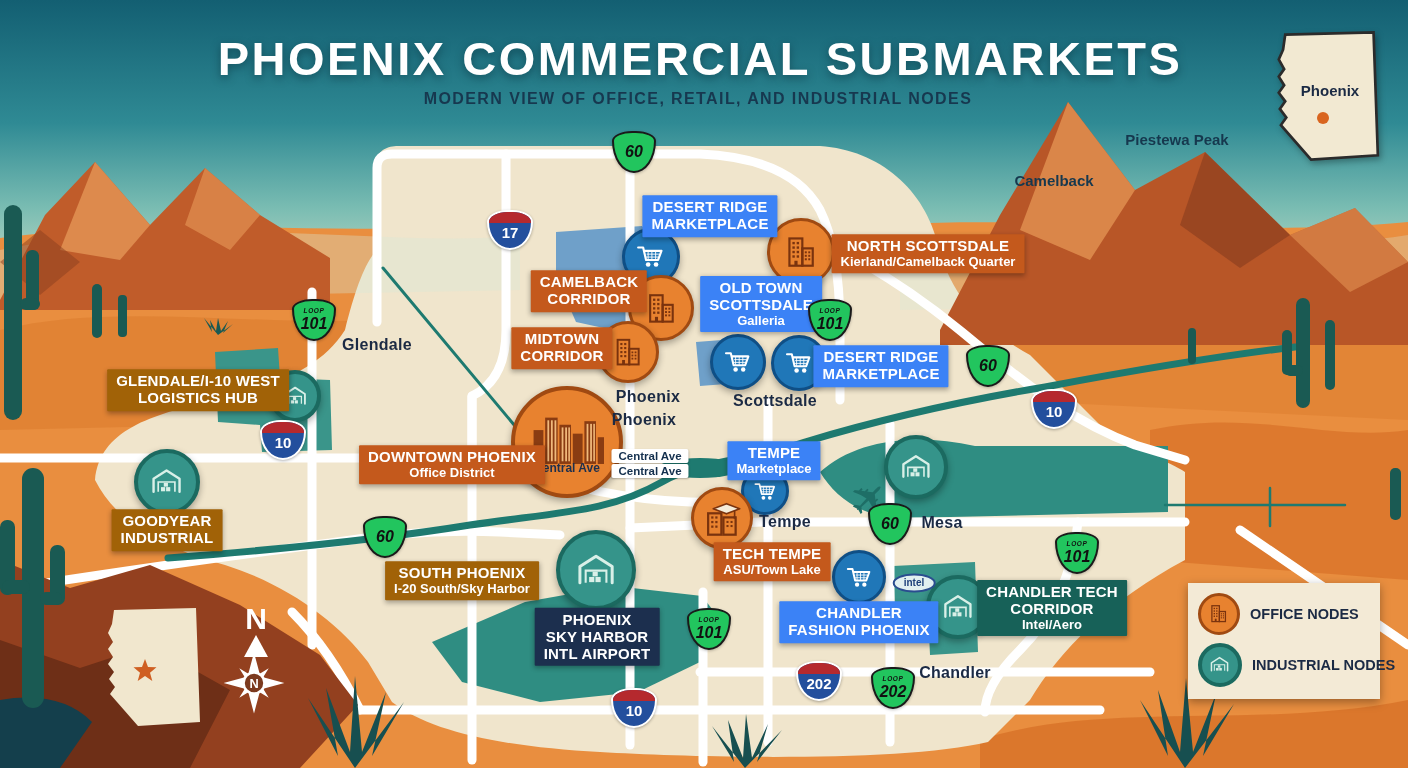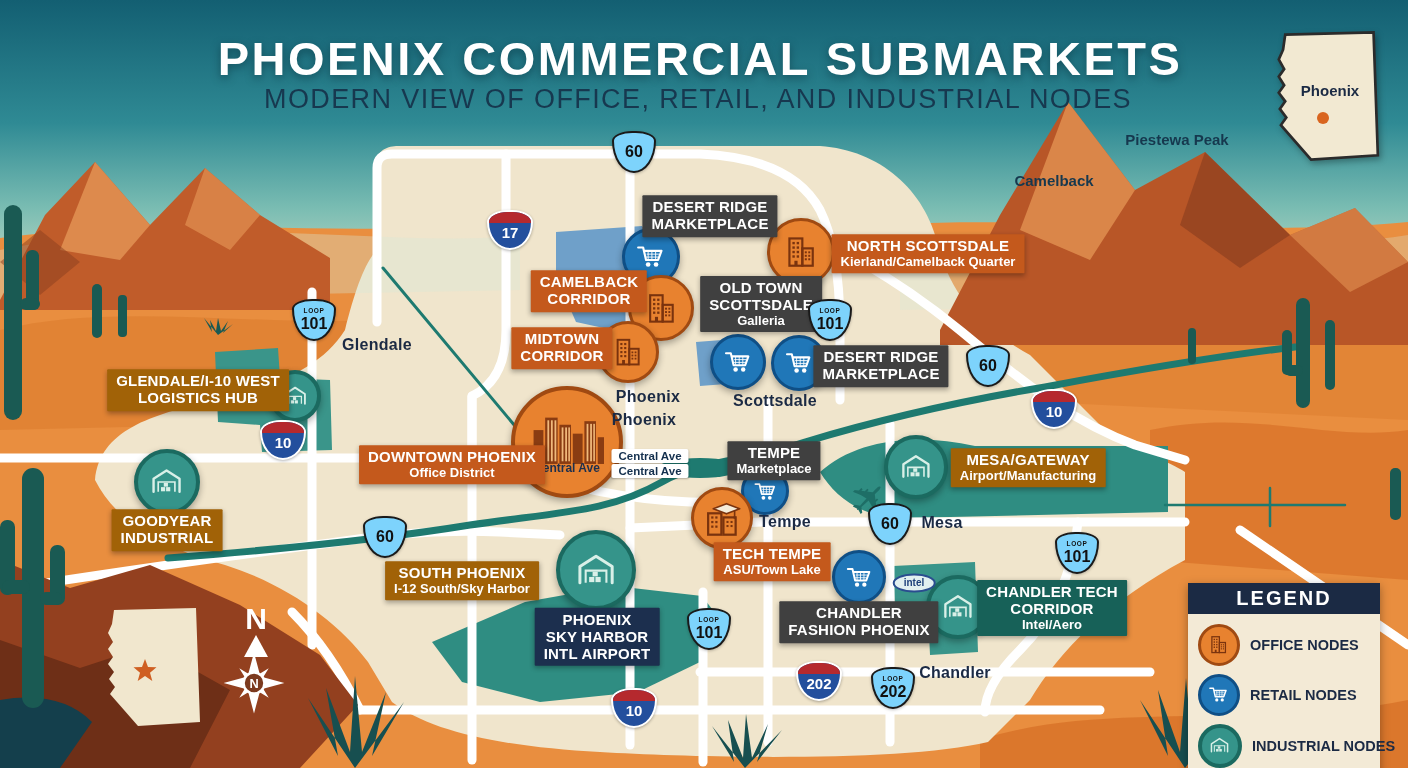--- a/index.html
+++ b/index.html
@@ -3,51 +3,51 @@
 <meta charset="utf-8">
 <style>
   html,body{margin:0;padding:0;background:#1a1a1a;}
   .stage{position:relative;width:1408px;height:768px;overflow:hidden;
          font-family:"Liberation Sans",sans-serif;}
   .bg{position:absolute;inset:0;}
   .abs{position:absolute;transform:translate(-50%,-50%);}
   
   .title{font-size:47px;font-weight:800;color:#fff;letter-spacing:2.5px;white-space:nowrap;
          text-shadow:0 3px 8px rgba(8,42,52,.5);}
-  .subtitle{font-size:27px;font-weight:400;color:#17384f;letter-spacing:1.4px;white-space:nowrap;}
+  .subtitle{font-size:16px;font-weight:700;color:#17384f;letter-spacing:1.4px;white-space:nowrap;}
   .peak{font-size:15px;font-weight:bold;color:#16384e;white-space:nowrap;}
   
   .nl{position:absolute;transform:translate(-50%,-50%);text-align:center;color:#fff;
       padding:4px 9px;line-height:1.12;box-shadow:0 2px 5px rgba(0,0,0,.3);white-space:nowrap;border-radius:1px;}
   .nl .l1{display:block;font-weight:bold;font-size:15px;letter-spacing:.2px;}
   .nl .l2{display:block;font-weight:bold;font-size:13px;}
-  .nl.orange{background:#c4591c;} .nl.blue{background:#404040;}
+  .nl.orange{background:#c4591c;} .nl.blue{background:#3b82f6;}
   .nl.teal{background:#a16207;}  .nl.navy{background:#1c2f4e;} .nl.darkteal{background:#176158;}
   
   .node{position:absolute;transform:translate(-50%,-50%);border-radius:50%;display:flex;
         flex-direction:column;align-items:center;justify-content:center;
         box-shadow:0 3px 7px rgba(0,0,0,.32);}
   .node.office{background:#e8822f;border:3px solid #a04a12;}
   .node.retail{background:#2077b8;border:3px solid #0f4f86;}
   .node.industrial{background:#35948a;border:4px solid #1b6a60;}
   .ic{width:64%;height:64%;}
   .incircle-ave{font-size:12px;font-weight:bold;color:#1c2f4e;margin-top:-7px;}
   
   .city{position:absolute;transform:translate(-50%,-50%);font-size:16px;font-weight:800;
         color:#1b2a44;letter-spacing:.3px;white-space:nowrap;}
   
   .ave{position:absolute;transform:translate(-50%,-50%);background:#fff;color:#14304e;
        font-weight:bold;font-size:11.5px;padding:1px 7px;border-radius:2px;
        box-shadow:0 1px 2px rgba(0,0,0,.25);white-space:nowrap;}
   
   .shield{position:absolute;transform:translate(-50%,-50%);display:flex;flex-direction:column;
           align-items:center;justify-content:center;text-align:center;}
-  .shield.us{width:40px;height:38px;background:#7dd3fc;border:2.5px solid #1a1a1a;
+  .shield.us{width:40px;height:38px;background:#22c55e;border:2.5px solid #1a1a1a;
              border-radius:46% 46% 50% 50% / 24% 24% 76% 76%;color:#111;
-             box-shadow:0 1px 3px rgba(0,0,0,.25);}
+             box-shadow:0 1px 3px rgba(0,0,0,.25);font-style:italic;}
   .shield.us .num{font-size:16px;font-weight:bold;line-height:1;}
   .shield.us .looptxt{font-size:6.5px;font-weight:bold;letter-spacing:.6px;line-height:1;margin-bottom:1px;}
   .shield.int{width:46px;height:40px;}
   .int-body{position:absolute;inset:0;background:#234f9d;border:2.5px solid #fff;
             border-radius:45% 45% 50% 50% / 30% 30% 70% 70%;overflow:hidden;
             box-shadow:0 1px 3px rgba(0,0,0,.3);}
   .int-band{position:absolute;top:0;left:0;right:0;height:11px;background:#b5292e;}
   .int-num{position:absolute;left:0;right:0;top:15px;text-align:center;color:#fff;
            font-weight:bold;font-size:15px;line-height:1;}
   
@@ -402,31 +402,27 @@
     <span class="l1">LOGISTICS HUB</span>
   </div>
   <div class="nl orange" style="left:452px;top:465px">
     <span class="l1">DOWNTOWN PHOENIX</span>
     <span class="l2">Office District</span>
   </div>
   <div class="nl blue" style="left:774px;top:461px">
     <span class="l1">TEMPE</span>
     <span class="l2">Marketplace</span>
   </div>
-  <div class="nl teal" style="left:1028px;top:468px">
-    <span class="l1">MESA/GATEWAY</span>
-    <span class="l2">Airport/Manufacturing</span>
-  </div>
   <div class="nl teal" style="left:167px;top:530px">
     <span class="l1">GOODYEAR</span>
     <span class="l1">INDUSTRIAL</span>
   </div>
   <div class="nl teal" style="left:462px;top:581px">
     <span class="l1">SOUTH PHOENIX</span>
-    <span class="l2">I-12 South/Sky Harbor</span>
+    <span class="l2">I-20 South/Sky Harbor</span>
   </div>
   <div class="nl orange" style="left:772px;top:562px">
     <span class="l1">TECH TEMPE</span>
     <span class="l2">ASU/Town Lake</span>
   </div>
   <div class="nl navy" style="left:597px;top:637px">
     <span class="l1">PHOENIX</span>
     <span class="l1">SKY HARBOR</span>
     <span class="l1">INTL AIRPORT</span>
   </div>
@@ -524,39 +520,30 @@
   <div class="compass-n" style="left:256px;top:619px">N</div>
   <div class="compass-arrow" style="left:256px;top:646px"></div>
   <svg class="rose" style="left:254px;top:683px" viewBox="0 0 80 80">
     <polygon points="40,2 48,32 78,40 48,48 40,78 32,48 2,40 32,32" fill="#fff"></polygon>
     <polygon points="40,14 45,35 66,40 45,45 40,66 35,45 14,40 35,35" fill="#fff" transform="rotate(45 40 40)"></polygon>
     <circle cx="40" cy="40" r="13" fill="#7c3a1f" stroke="#fff" stroke-width="3"></circle>
     <text x="40" y="46" text-anchor="middle" fill="#fff" font-size="16" font-weight="bold">N</text>
   </svg>
 
   <div class="legend">
-    <div class="legend-header">LEGEND</div>
     <div class="legend-body">
       <div class="legend-row">
         <span class="node office">
             <svg class="ic" viewBox="0 0 40 40">
               <use href="#ic-office"></use>
             </svg>
           </span>
         <span class="lbl">OFFICE NODES</span>
       </div>
       <div class="legend-row">
-        <span class="node retail">
-            <svg class="ic" viewBox="0 0 40 40">
-              <use href="#ic-cart"></use>
-            </svg>
-          </span>
-        <span class="lbl">RETAIL NODES</span>
-      </div>
-      <div class="legend-row">
         <span class="node industrial">
             <svg class="ic" viewBox="0 0 40 40">
               <use href="#ic-wh"></use>
             </svg>
           </span>
         <span class="lbl">INDUSTRIAL NODES</span>
       </div>
     </div>
   </div>
 

